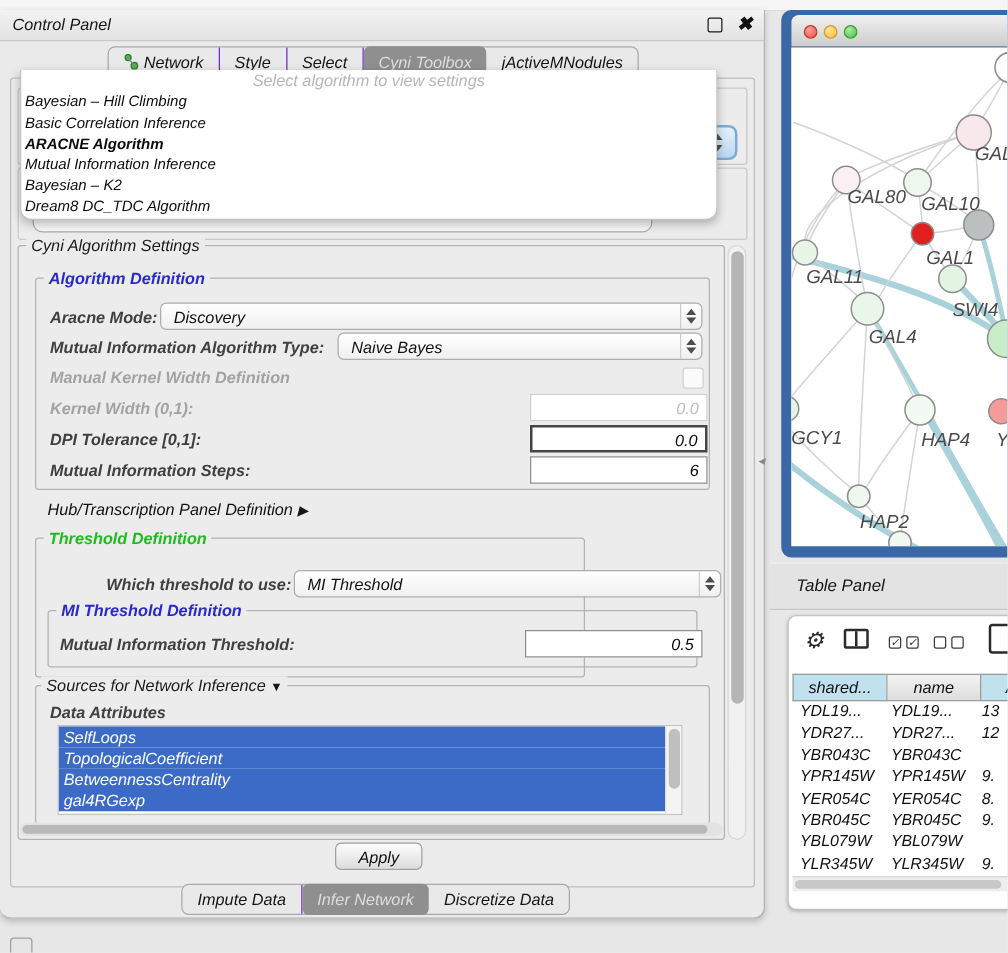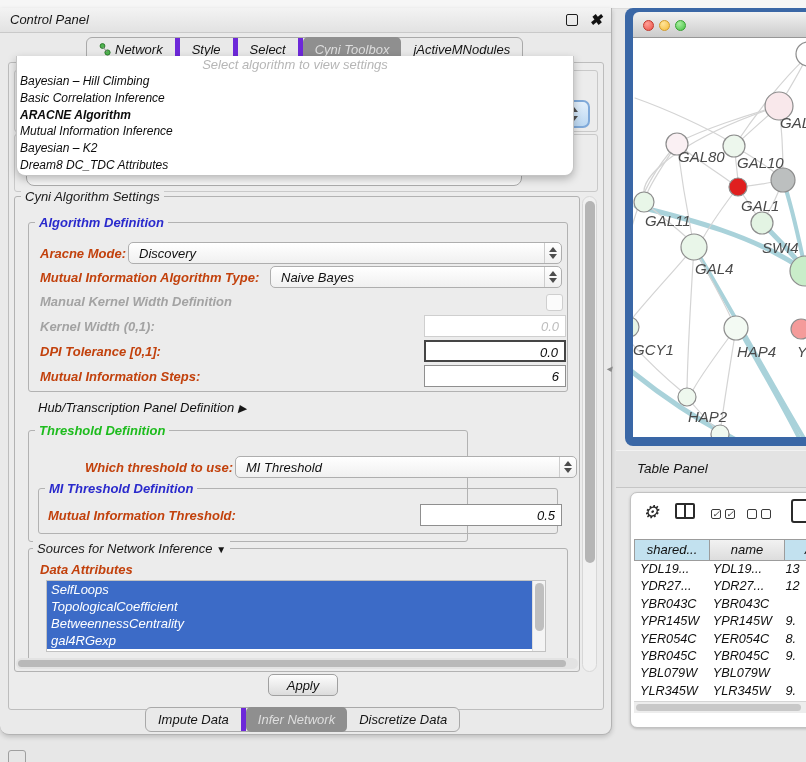--- a/index.html
+++ b/index.html
@@ -10,21 +10,21 @@
   
   #top-strip{left:0;top:0;width:806px;height:8px;background:#f6f6f6;border-bottom:1px solid #dcdcdc;}
   #control-panel{left:0;top:8px;width:612px;height:727px;background:#eaeaea;border:1px solid #b3b3b3;border-left:none;border-top:none;border-radius:0 0 9px 9px;box-shadow:0 2px 5px rgba(0,0,0,.18);box-sizing:border-box;}
   .cp-titlebar{position:absolute;left:0;top:0;width:100%;height:24px;background:linear-gradient(#f3f3f3,#e2e2e2);border-bottom:1px solid #c9c9c9;}
   .cp-title{position:absolute;left:10px;top:0;line-height:24px;font-size:13px;color:#161616;}
   .float-btn{position:absolute;right:33px;top:6px;width:10px;height:10px;border:1.6px solid #1d1d1d;border-radius:2px;}
   .close-btn{position:absolute;right:9px;top:2px;font-size:15px;font-weight:bold;color:#111;line-height:20px;}
 
   
   .tabbar{display:flex;align-items:stretch;border:1px solid #a9a9a9;border-radius:6px;background:#e9e9e9;height:23px;}
-  .tab{display:flex;align-items:center;gap:4px;padding:0 12px;font-size:13px;color:#141414;border-right:5px solid #6d28d9;cursor:default;white-space:nowrap;}
+  .tab{display:flex;align-items:center;gap:4px;padding:0 12px;font-size:13px;color:#141414;border-right:1px solid #6d28d9;cursor:default;white-space:nowrap;}
   .tab:last-child{border-right:none;}
   .tab.sel{background:#8f8f8f;color:#dedede;border-radius:5px;border-right:none;margin:-1px 0;}
   #top-tabs{left:86px;top:29px;}
   #bottom-tabs{left:145px;top:699px;}
 
   
   .content-panel{left:8px;top:54px;width:596px;height:648px;background:#ececec;border:1px solid #bdbdbd;border-radius:3px;box-sizing:border-box;}
 
   
   .ghost-grp{border:1px solid #c9c9c9;border-radius:3px;background:#ececec;box-sizing:border-box;}
@@ -40,21 +40,21 @@
   .dd-item{height:16.8px;line-height:16.8px;padding-left:3px;font-size:12px;color:#0c0c0c;white-space:nowrap;}
   .dd-item.bold{font-weight:bold;}
 
   
   .grp{position:absolute;border:1px solid #b2b2b2;border-radius:3px;box-sizing:border-box;}
   .grp-title{position:absolute;font-size:13px;background:#ececec;padding:0 4px;white-space:nowrap;}
   .t-black{color:#1a1a1a;}
   .t-blue{color:#2a2acc;font-weight:bold;}
   .t-green{color:#1ebc1e;font-weight:bold;}
 
-  .lbl{position:absolute;font-size:13px;color:#c2410c;font-weight:bold;white-space:nowrap;}
+  .lbl{position:absolute;font-size:13px;color:#404040;font-weight:bold;white-space:nowrap;}
   .lbl.dis{color:#a3a3a3;}
   .lbl.plain{font-weight:normal;color:#111;}
 
   
   .combo{position:absolute;height:22px;background:linear-gradient(#ffffff,#f0f0f0);border:1px solid #aeaeae;border-radius:5px;box-sizing:border-box;}
   .combo .cval{position:absolute;left:10px;top:3px;font-size:13px;color:#111;}
   .combo .stepper{position:absolute;right:0;top:0;width:16px;height:100%;border-left:1px solid #cdcdcd;}
   .arr-up,.arr-dn{position:absolute;left:4px;width:0;height:0;border-left:4px solid transparent;border-right:4px solid transparent;}
   .arr-up{top:4px;border-bottom:5px solid #4d4d4d;}
   .arr-dn{bottom:4px;border-top:5px solid #4d4d4d;}
@@ -172,21 +172,21 @@
     </div>
 
     <div id="dd-popup" class="abs">
       <div class="dd-placeholder">Select algorithm to view settings</div>
       <div id="dd-items">
           <div class="dd-item">Bayesian – Hill Climbing</div>
           <div class="dd-item">Basic Correlation Inference</div>
           <div class="dd-item bold">ARACNE Algorithm</div>
           <div class="dd-item">Mutual Information Inference</div>
           <div class="dd-item">Bayesian – K2</div>
-          <div class="dd-item">Dream8 DC_TDC Attributes</div>
+          <div class="dd-item">Dream8 DC_TDC Algorithm</div>
         </div>
     </div>
 
     <div class="grp" style="left:14px;top:188px;width:566px;height:476px;">
       <span class="grp-title t-black" style="left:6px;top:-8px;">Cyni Algorithm Settings</span>
     </div>
 
     <div class="grp" style="left:28px;top:214px;width:540px;height:170px;">
       <span class="grp-title t-blue" style="left:6px;top:-8px;">Algorithm Definition</span>
     </div>

